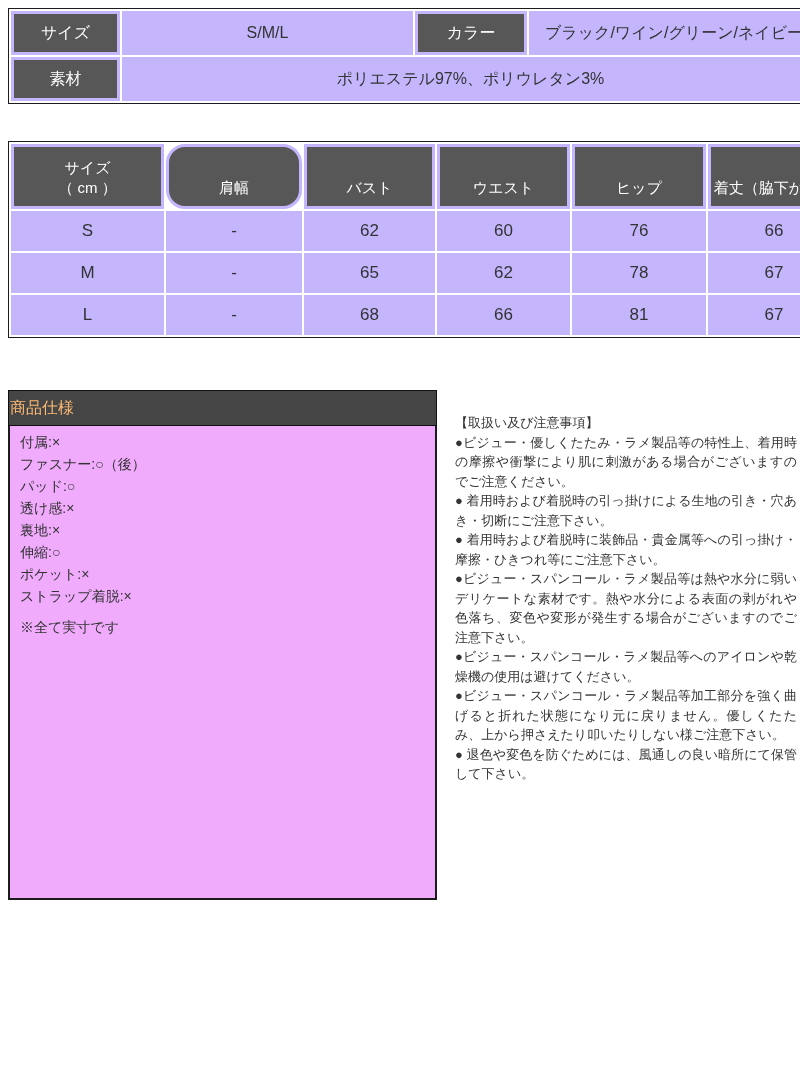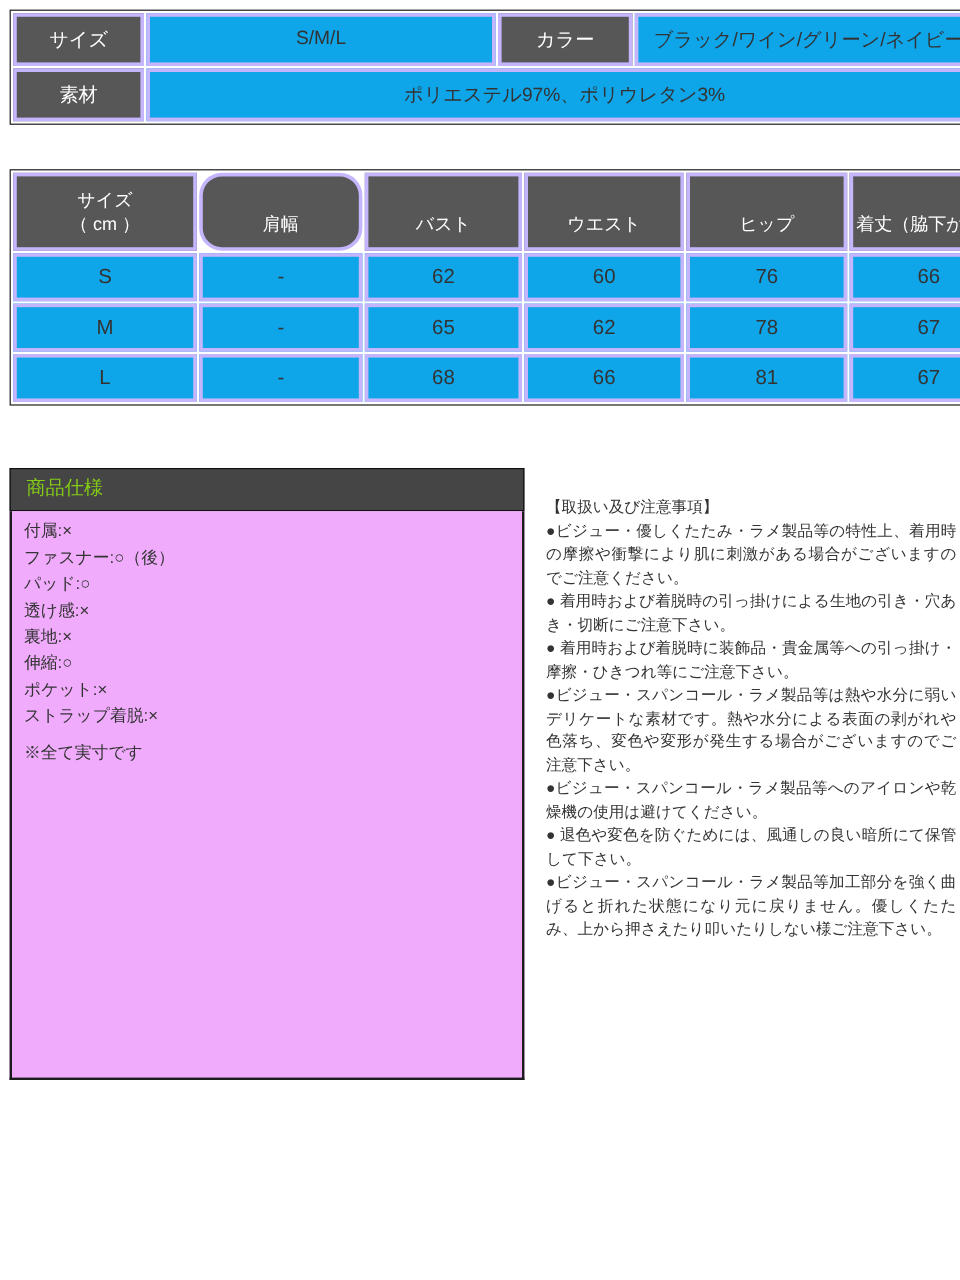--- a/index.html
+++ b/index.html
@@ -29,21 +29,21 @@
     font-weight: normal;
     overflow: hidden;
     white-space: nowrap;
   }
   .cell-dark {
     background: #575757;
     color: #ffffff;
     font-size: 15px;
   }
   .cell-light {
-    background: #0ea5e9;
+    background: #c4b5fd;
     color: #333333;
   }
 
   
   #size-color-table {
     position: absolute;
     left: 8px;
     top: 8px;
     width: 784px;
   }
@@ -74,23 +74,23 @@
     left: 8px;
     top: 390px;
     width: 429px;
   }
   #spec-box .bar {
     box-sizing: border-box;
     height: 36px;
     line-height: 34px;
     background: #454545;
     border: 1px solid #111111;
-    color: #84cc16;
+    color: #fdba74;
     font-size: 16px;
-    padding-left: 13px;
+    padding-left: 1px;
   }
   #spec-box .box-body {
     box-sizing: border-box;
     height: 474px;
     border: 2px solid #1c1c1c;
     border-top: none;
     background: #f0abfc;
     padding: 5px 10px 0 10px;
     font-size: 14px;
     line-height: 22px;
@@ -184,15 +184,15 @@
   </div>
 </div>
 
 <div id="care-notes">
   <div class="care-title">【取扱い及び注意事項】</div>
   <p>●ビジュー・優しくたたみ・ラメ製品等の特性上、着用時の摩擦や衝撃により肌に刺激がある場合がございますのでご注意ください。</p>
   <p>● 着用時および着脱時の引っ掛けによる生地の引き・穴あき・切断にご注意下さい。</p>
   <p>● 着用時および着脱時に装飾品・貴金属等への引っ掛け・摩擦・ひきつれ等にご注意下さい。</p>
   <p>●ビジュー・スパンコール・ラメ製品等は熱や水分に弱いデリケートな素材です。熱や水分による表面の剥がれや色落ち、変色や変形が発生する場合がございますのでご注意下さい。</p>
   <p>●ビジュー・スパンコール・ラメ製品等へのアイロンや乾燥機の使用は避けてください。</p>
+  <p>●ビジュー・スパンコール・ラメ製品等加工部分を強く曲げると折れた状態になり元に戻りません。優しくたたみ、上から押さえたり叩いたりしない様ご注意下さい。</p>
   <p>● 退色や変色を防ぐためには、風通しの良い暗所にて保管して下さい。</p>
-  <p>●ビジュー・スパンコール・ラメ製品等加工部分を強く曲げると折れた状態になり元に戻りません。優しくたたみ、上から押さえたり叩いたりしない様ご注意下さい。</p>
 </div>
 
 </body></html>

